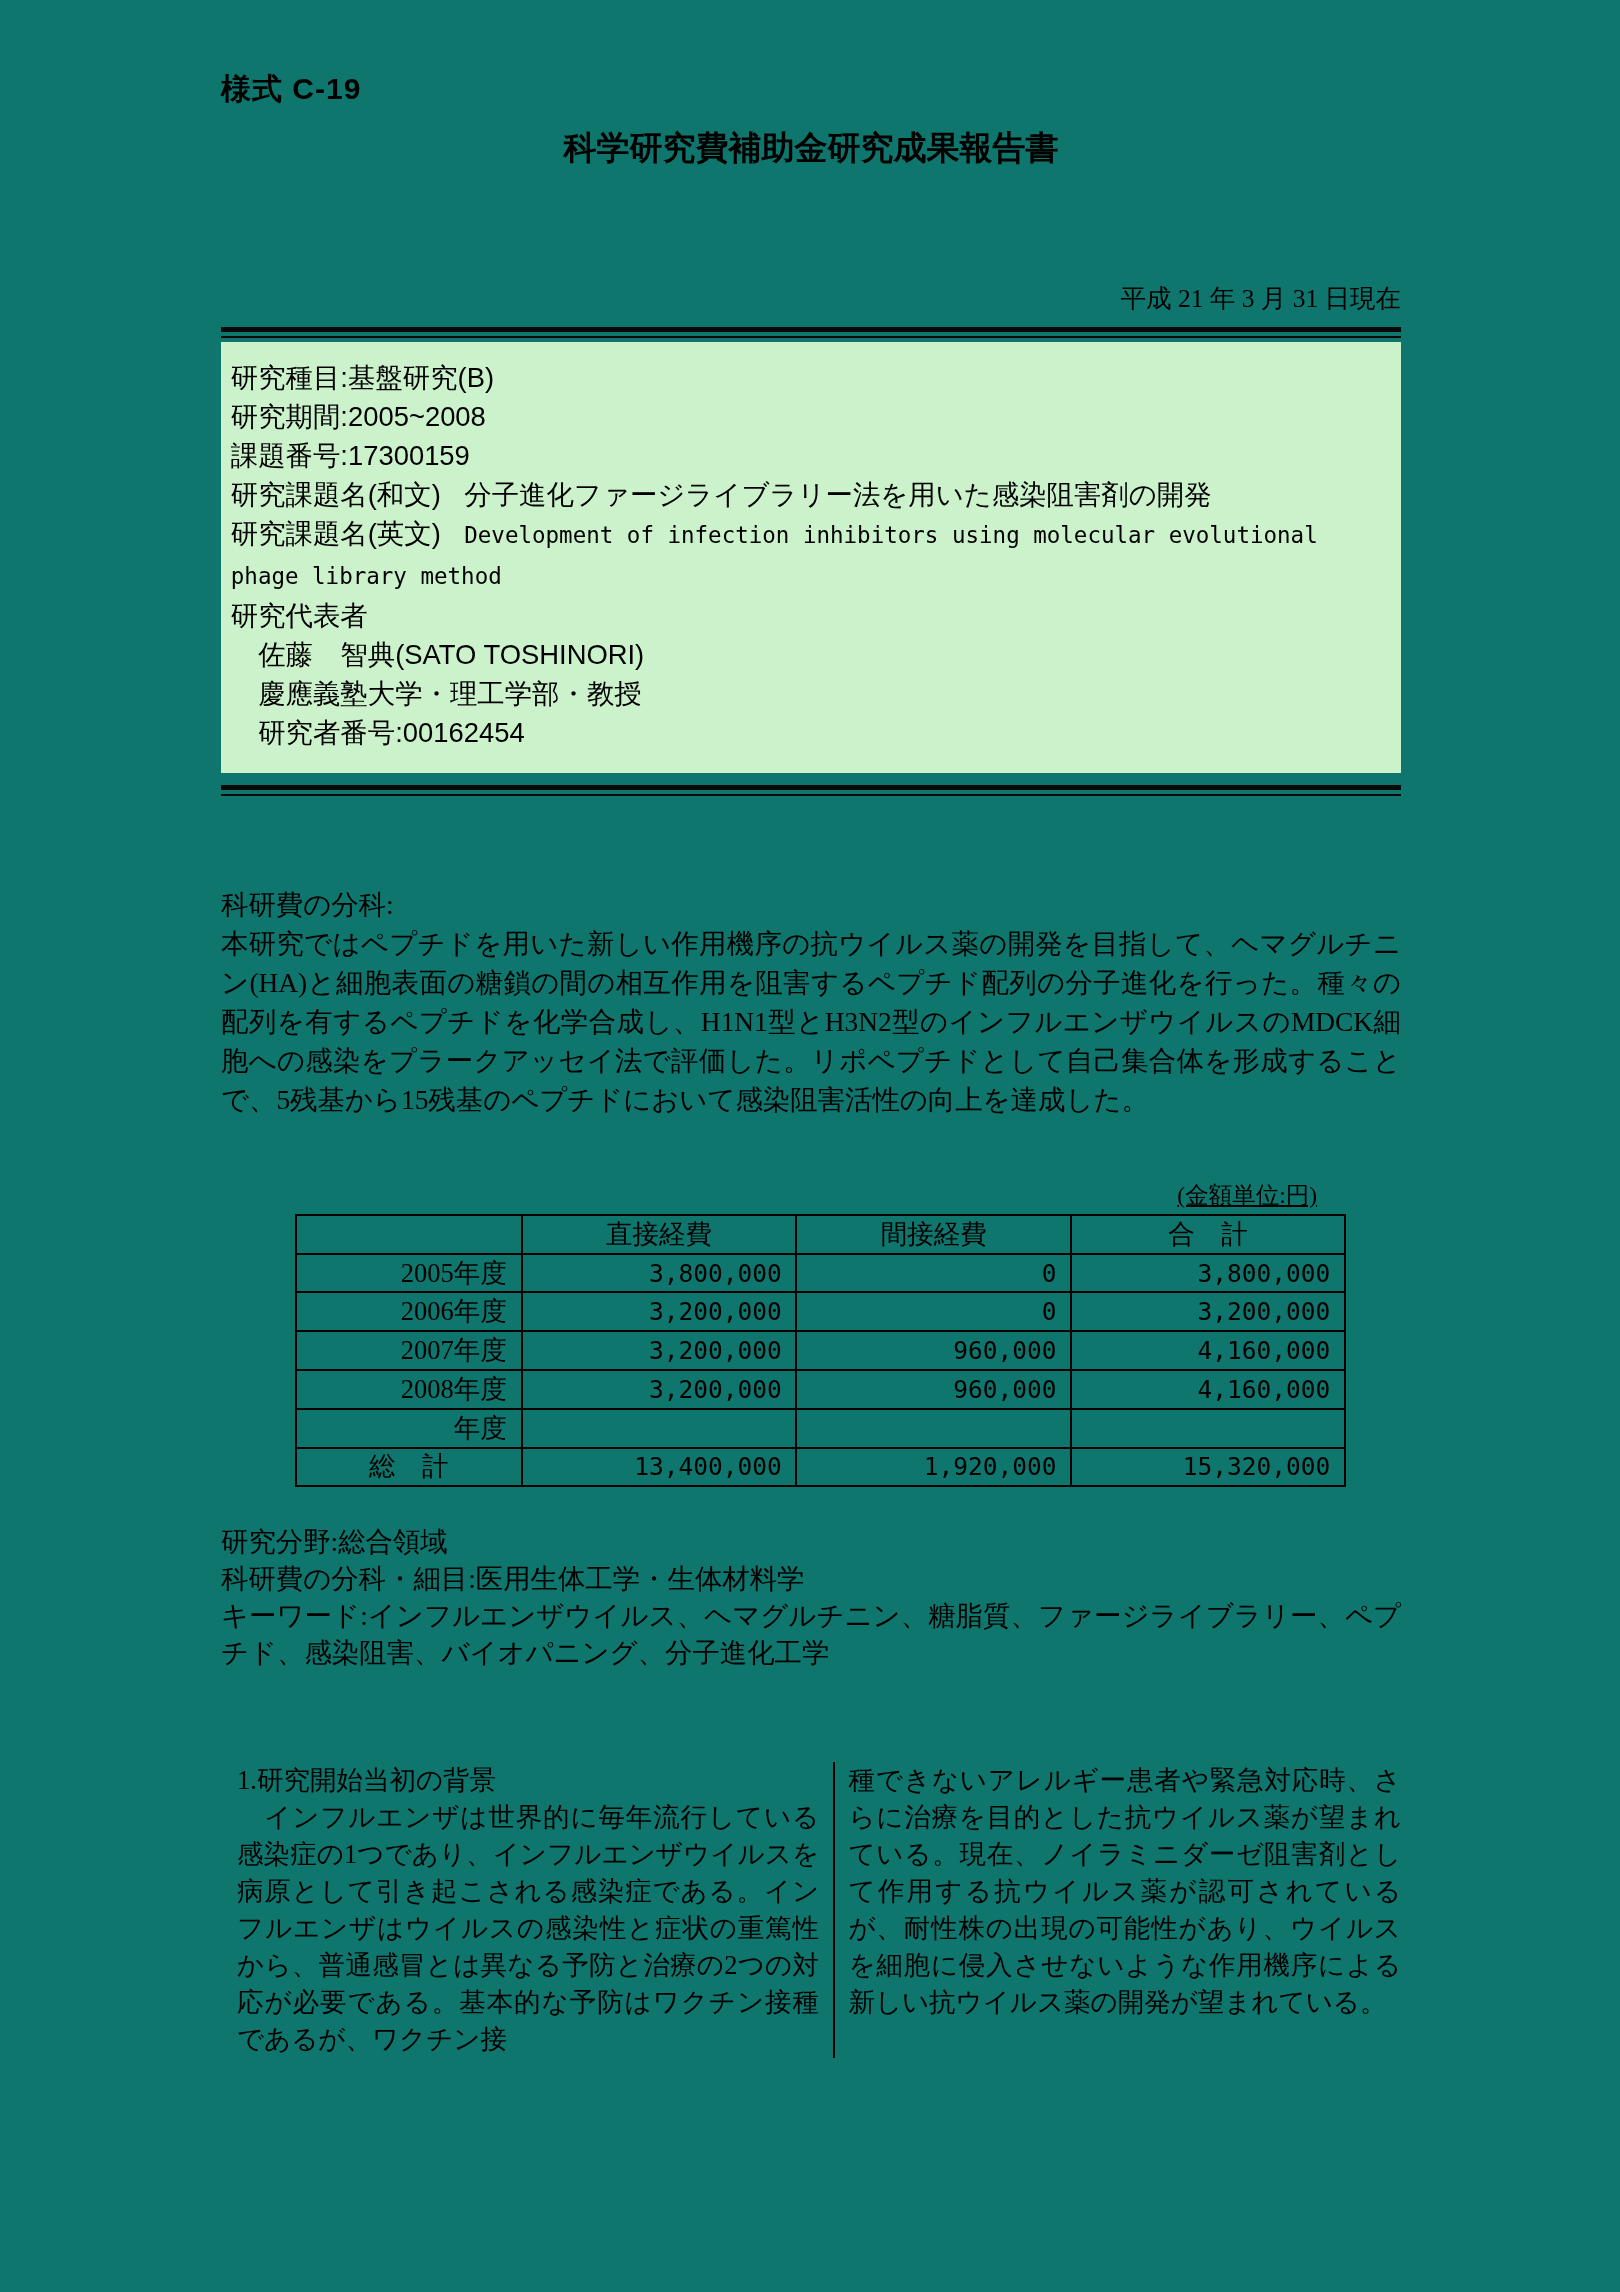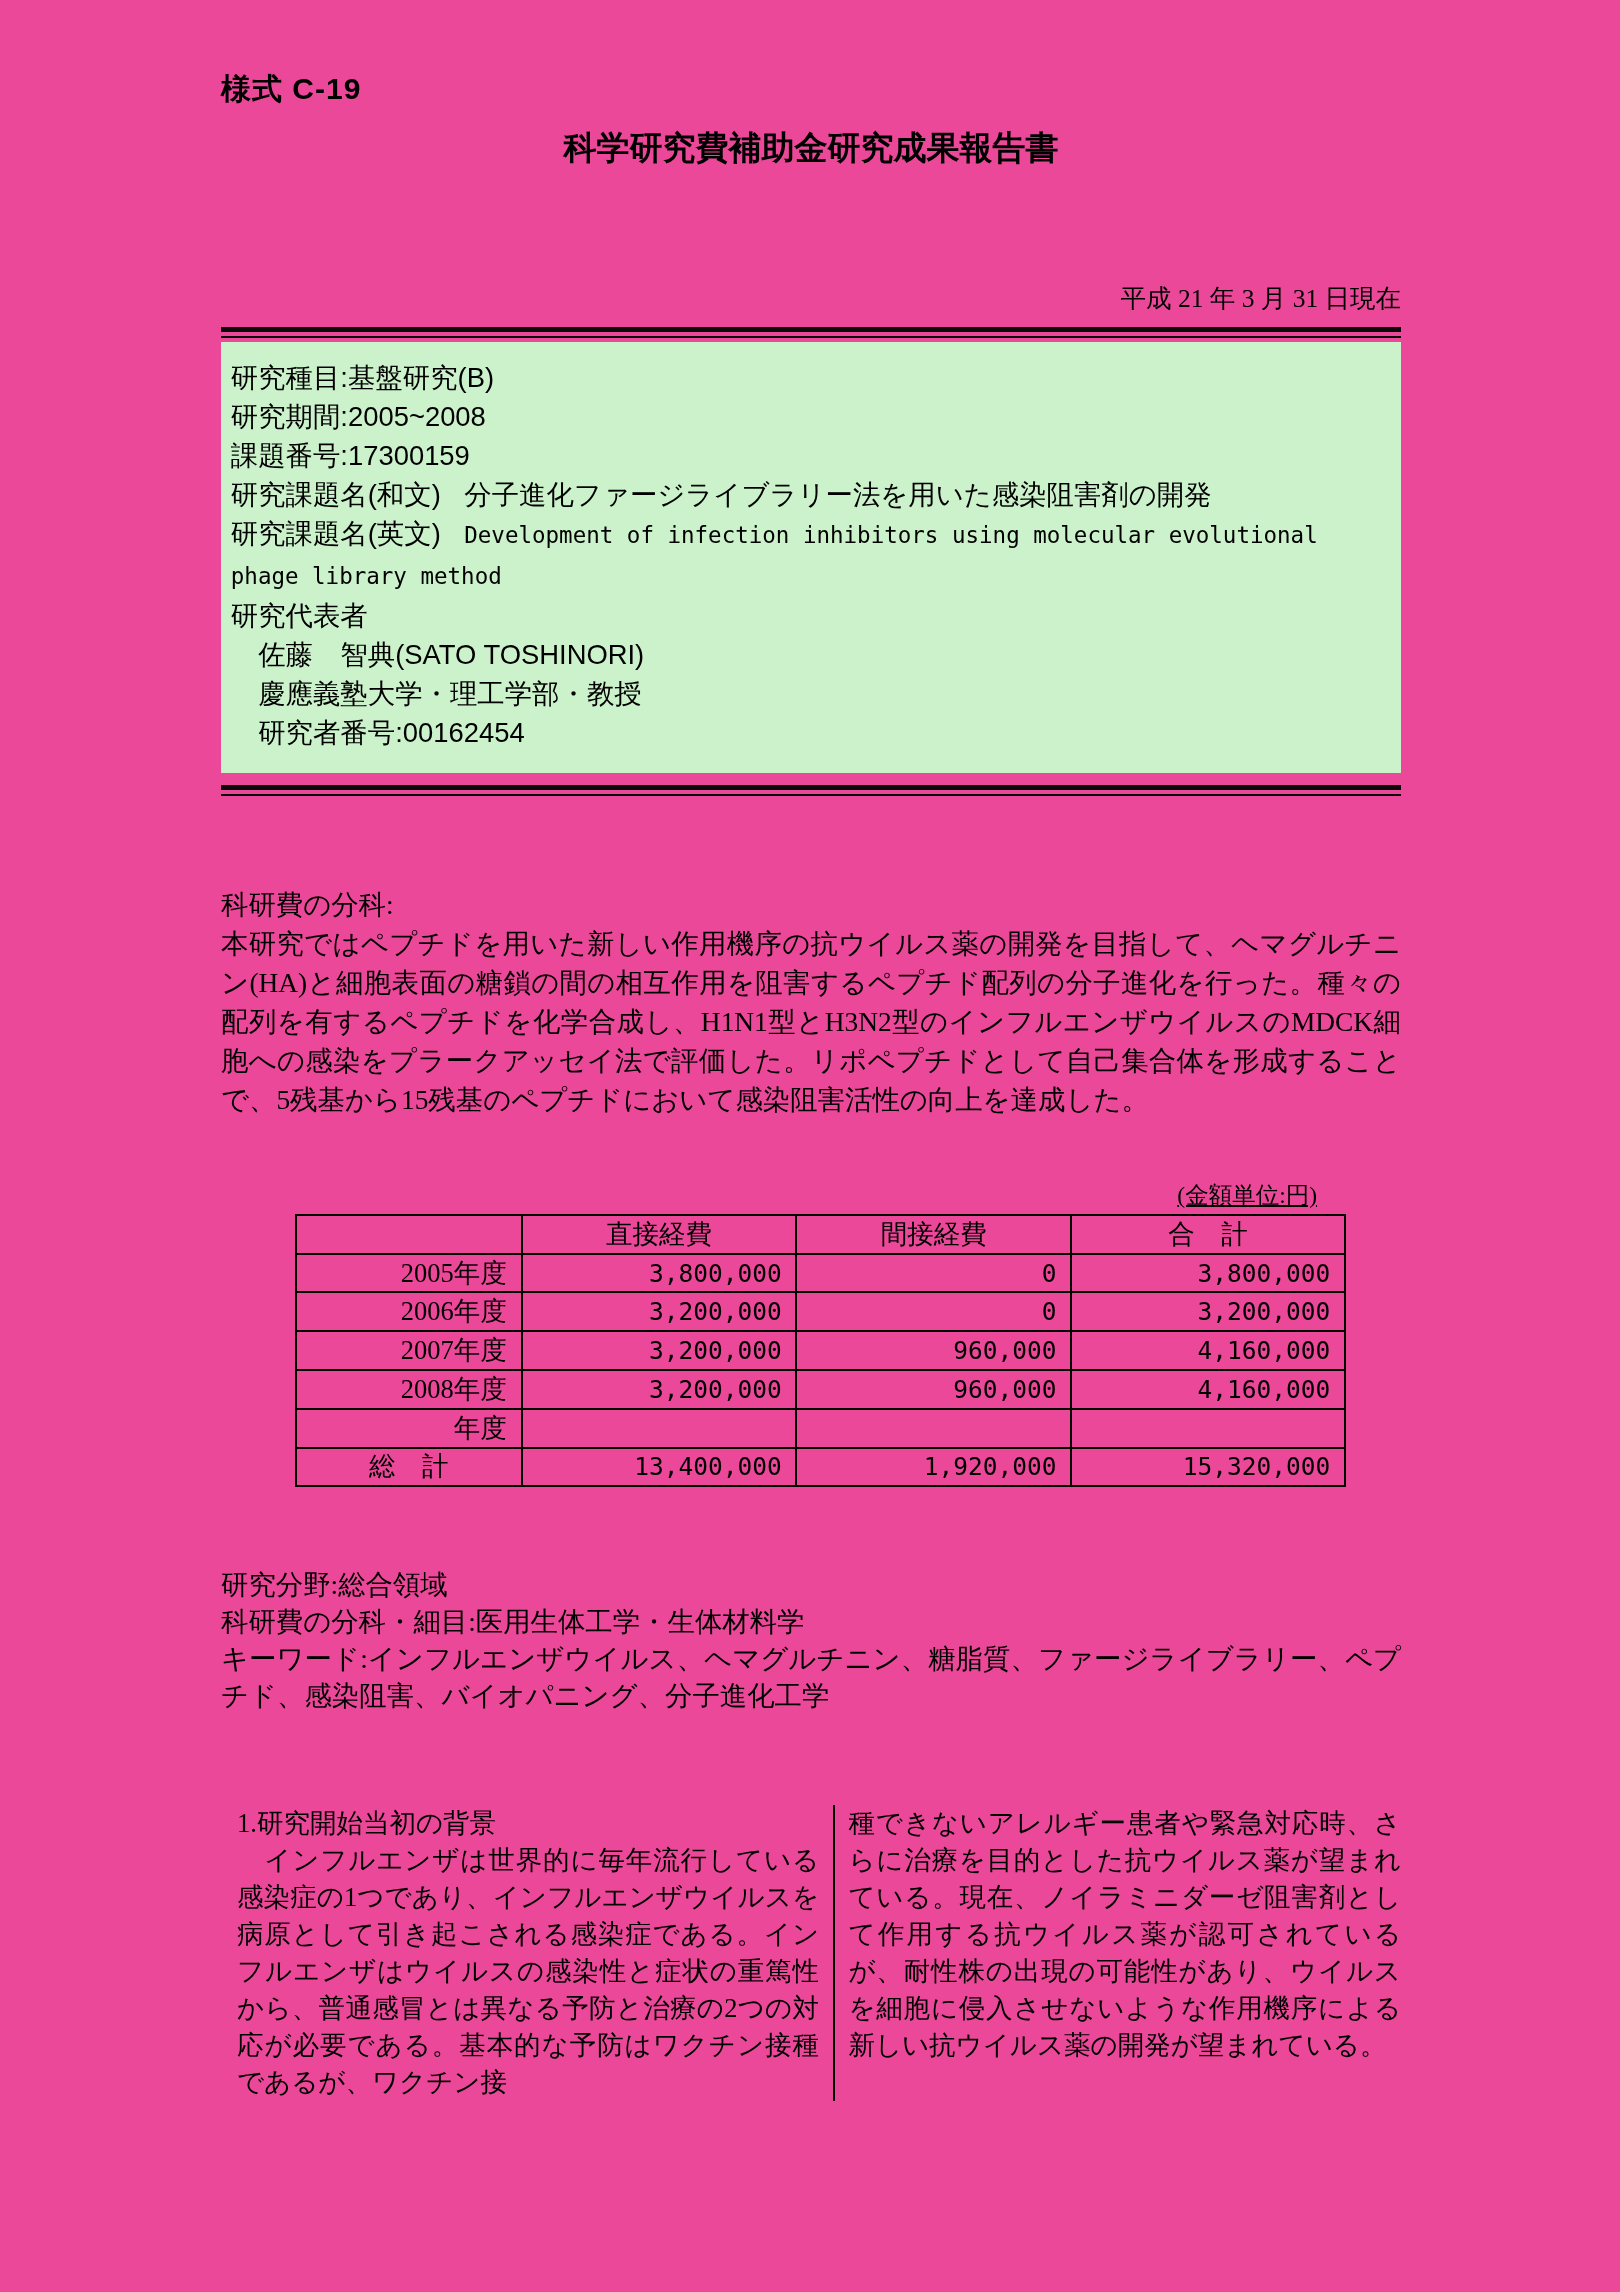--- a/index.html
+++ b/index.html
@@ -4,21 +4,21 @@
 <style>
   html, body {
     margin: 0;
     padding: 0;
     background: #ffffff;
   }
   .page {
     position: relative;
     width: 1620px;
     height: 2293px;
-    background: #ec4899;
+    background: #0f766e;
     box-sizing: border-box;
     padding: 69px 219px 0 221px;
     color: #000;
     font-family: "Liberation Serif", "DejaVu Serif", serif;
   }
   .form-code {
     font-family: "Liberation Sans", "DejaVu Sans", sans-serif;
     font-weight: bold;
     font-size: 30px;
     letter-spacing: 1px;
@@ -79,21 +79,21 @@
   }
   table.grant thead th { }
   td.ylabel, th.ylabel { text-align: right; font-family: "Liberation Serif", "DejaVu Serif", serif; }
   td.center, th.center { text-align: center; }
   td.num {
     text-align: right;
     font-family: "DejaVu Sans Mono", "Liberation Mono", monospace;
     font-size: 24.5px;
   }
 
-  .research-info { margin-top: 80px; font-size: 27.4px; line-height: 37px; }
+  .research-info { margin-top: 37px; font-size: 27.4px; line-height: 37px; }
 
   .two-col {
     margin-top: 90px;
     display: flex;
     align-items: stretch;
     font-size: 26.5px;
     line-height: 37px;
   }
   .col-left  { width: 582px; margin-left: 16px; }
   .col-divider { width: 2px; background: #000; margin: 0 13.7px; }

